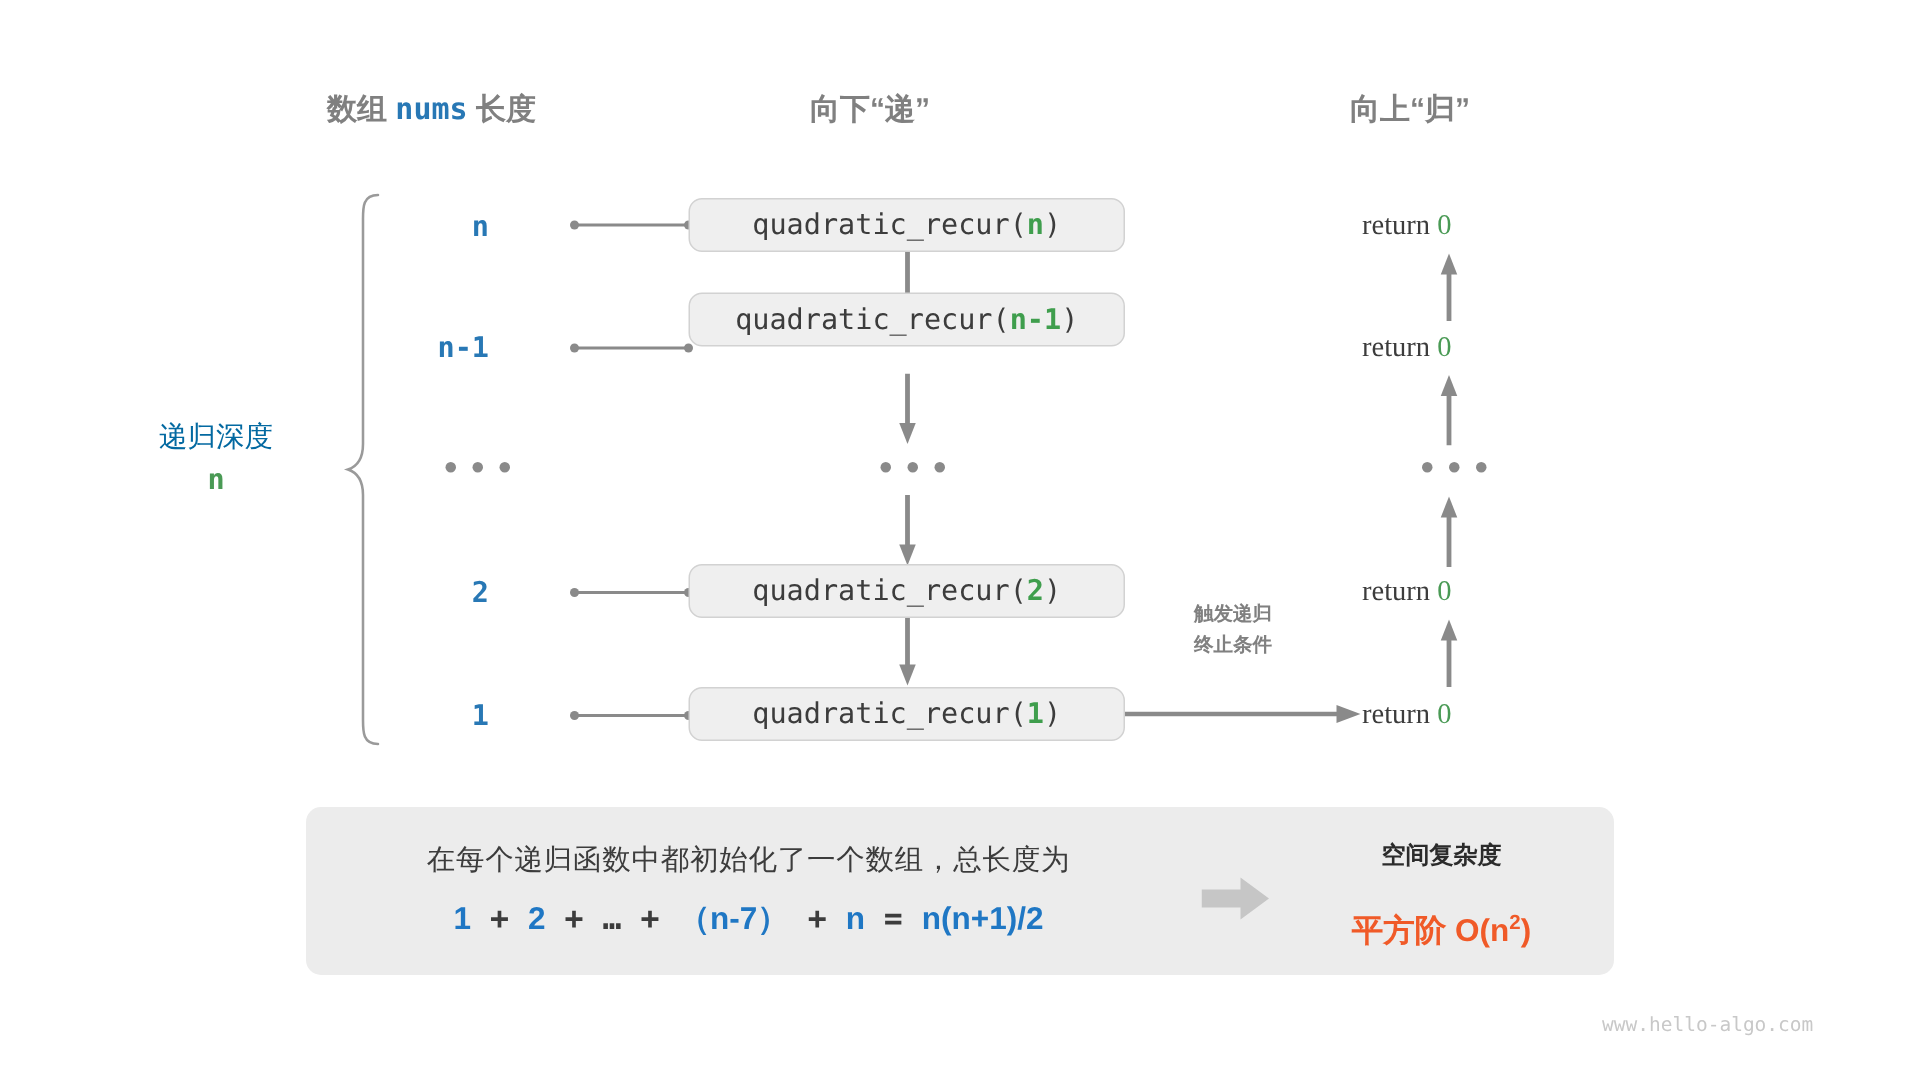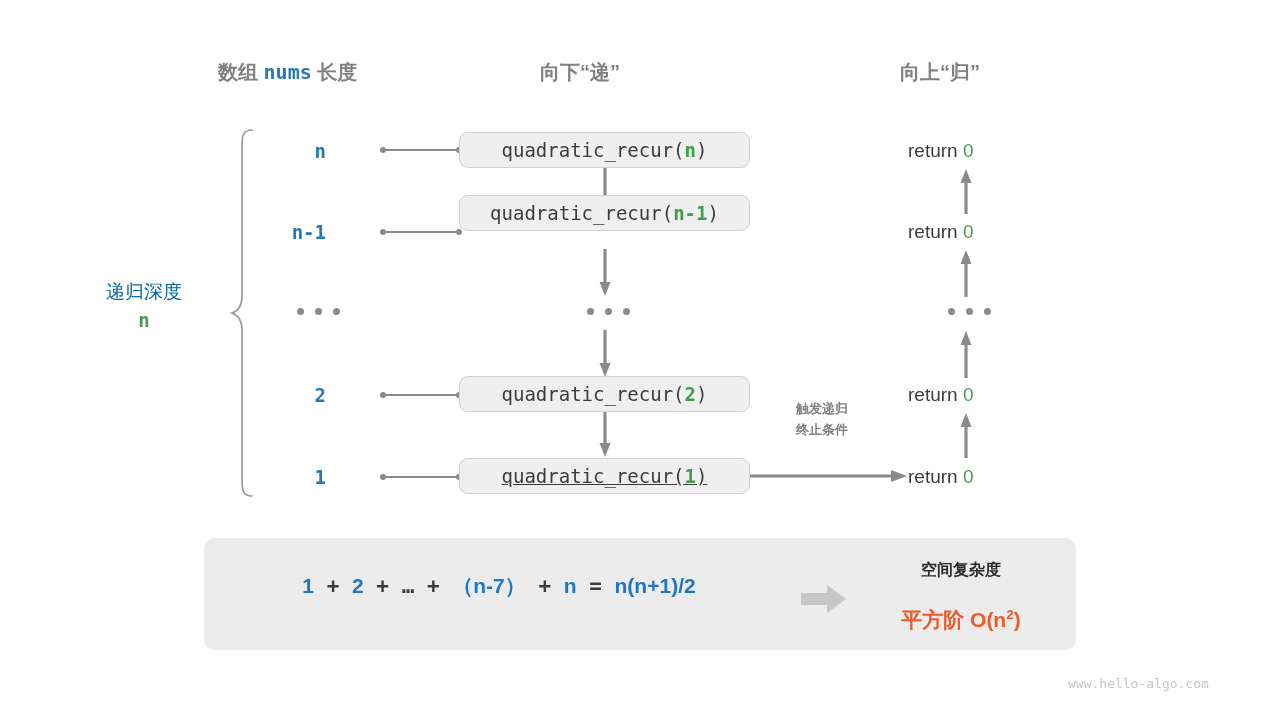--- a/index.html
+++ b/index.html
@@ -90,21 +90,21 @@
     align-items: center;
   }
   .dots i {
     display: block; width: 7px; height: 7px;
     border-radius: 50%; background: #8a8a8a;
   }
 
   
   .ret {
     position: absolute;
-    font-family: Liberation Sans, sans-serif;
+    font-family: Liberation Serif, serif;
     font-size: 19px;
     color: #3c3c3c;
     white-space: nowrap;
   }
   .ret .zero { color: #4a9a55; }
 
   
   .note {
     position: absolute;
     font-size: 13px;
@@ -290,39 +290,40 @@
     </svg>
   </div>
 
   <div class="note" style="left:766px; top:398px; width:112px;">
     <div>触发递归</div>
     <div>终止条件</div>
   </div>
 
   <div class="num" style="left:246px; top:466px; width:80px;">1</div>
   <div class="conn" style="left:382px; top:476px; width:78px;"></div>
-  <div class="box" style="left:459px; top:458px; width:291px; height:36px;text-decoration:underline;">
+  <div class="box" style="left:459px; top:458px; width:291px; height:36px;">
     <span><span>quadratic_recur(</span><span class="arg">1</span><span>)</span></span>
   </div>
 
   <div class="arrow" style="left:750px; top:468px;">
     <svg width="158" height="16" viewBox="0 0 158 16">
       <path d="M0 8 L142 8" stroke="#8a8a8a" stroke-width="3" fill="none"></path>
       <path d="M157 8 L141 2 L141 14 Z" fill="#8a8a8a"></path>
     </svg>
   </div>
 
   <div class="ret" style="left:908px; top:466px;">
     <span>return</span>
     <span class="zero">0</span>
   </div>
 
   <div class="summary" style="left:204px; top:538px; width:872px; height:112px;"></div>
 
   <div class="sum-left" style="left:226px; top:560px; width:546px;">
+    <div class="sum-line1">在每个递归函数中都初始化了一个数组，总长度为</div>
     <div class="sum-line2">
       <span class="b">1</span>
       <span class="op">+</span>
       <span class="b">2</span>
       <span class="op">+</span>
       <span class="op">…</span>
       <span class="op">+</span>
       <span class="b">（n-7）</span>
       <span class="op">+</span>
       <span class="b">n</span>

